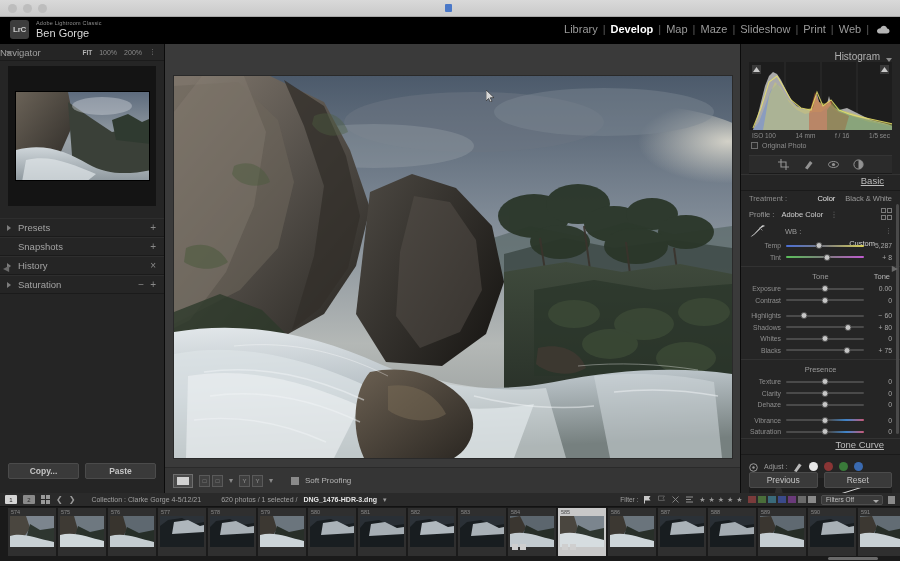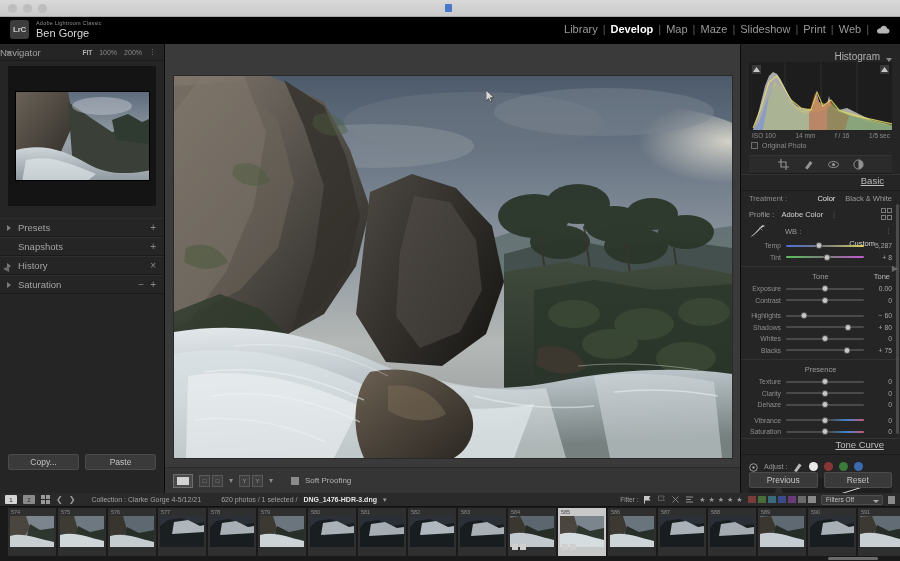--- a/index.html
+++ b/index.html
@@ -83,21 +83,21 @@
 
   .lp-rows { margin-top: 12px; }
   .lp-row {
     height: 19px; display: flex; align-items: center; position: relative;
     padding: 0 8px 0 18px; font-size: 9.5px; color: #a3a3a3;
     border-top: 1px solid #2e2e2e; border-bottom: 1px solid #1b1b1b;
     background: #252525;
   }
   .lp-row .ctrls { margin-left: auto; display: flex; gap: 6px; color: #8a8a8a; font-size: 10px; }
 
-  .lp-bottom { position: absolute; left: 0; right: 0; bottom: 17px; }
+  .lp-bottom { position: absolute; left: 0; right: 0; bottom: 8px; font-weight: bold; }
 
   
   .right-panel {
     position: absolute; right: 0; top: 44px; width: 160px; bottom: 68px;
     background: #252525; border-left: 1px solid #0b0b0b; overflow: hidden;
   }
   .rp-head {
     height: 18px; display: flex; align-items: flex-end; justify-content: flex-end;
     padding: 0 8px; font-size: 10px; color: #b0b0b0; background: #252525; margin-left: 16px;
   }

